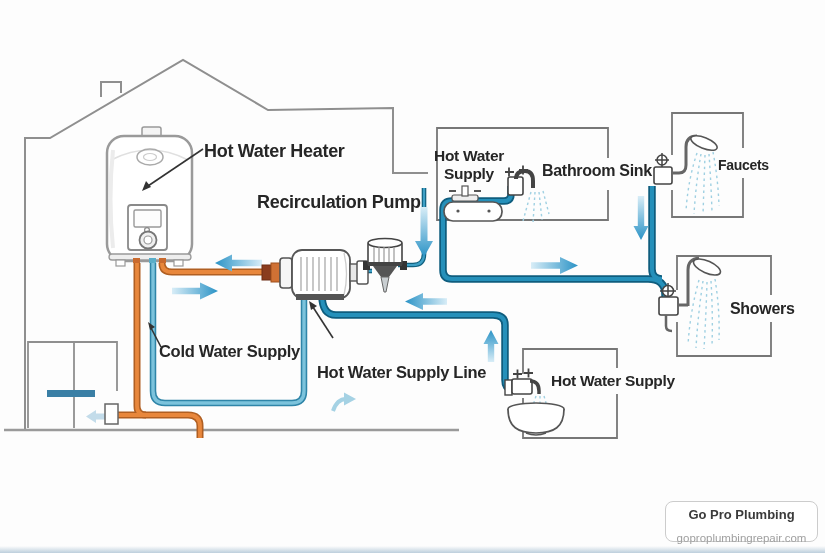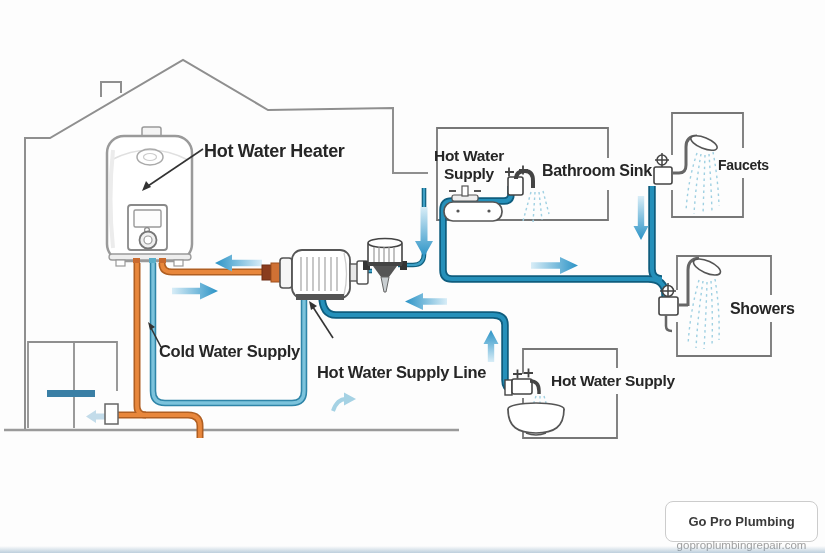--- a/index.html
+++ b/index.html
@@ -10,21 +10,21 @@
   .lbl-heater{left:204px;top:141px;font-size:18px;text-align:center;}
   .lbl-pump{left:257px;top:192px;font-size:18px;}
   .lbl-cold{left:159px;top:342px;font-size:16.5px;}
   .lbl-hotline{left:317px;top:342px;font-size:16.5px;margin-top:21px;}
   .lbl-sinksupply{left:427px;top:147px;width:84px;text-align:center;font-size:15.5px;line-height:18px;}
   .lbl-bathsink{left:542px;top:162px;font-size:16px;}
   .lbl-faucets{left:718px;top:150px;font-size:14px;margin-top:7px;}
   .lbl-showers{left:730px;top:300px;font-size:16px;}
   .lbl-bottomsupply{left:551px;top:372px;font-size:15.5px;}
   .badge{position:absolute;left:665px;top:501px;width:153px;height:41px;background:#fff;
-         border:1.5px solid #ccc;border-radius:8px;text-align:center;box-sizing:border-box;padding-top:12px;}
+         border:1.5px solid #ccc;border-radius:8px;text-align:center;box-sizing:border-box;padding-top:5px;}
   .badge .name{font-size:13px;font-weight:bold;color:#3a3a3a;line-height:16px;}
   .badge .site{font-size:11.5px;color:#a0a0a0;line-height:14px;margin-top:8px;}
   .bottom-tint{position:absolute;left:0;right:0;bottom:0;height:7px;
          background:linear-gradient(to bottom,rgba(255,255,255,0),rgba(110,150,180,0.45));}
 </style>
 </head>
 <body>
 
 <div class="stage">
 <svg width="825" height="553" viewBox="0 0 825 553">
@@ -274,20 +274,21 @@
     <line x1="203" y1="149" x2="145" y2="188"></line>
     <polygon points="142,191 151,187 146,181" fill="#333" stroke="none"></polygon>
     <line x1="161" y1="347" x2="150" y2="326"></line>
     <polygon points="148,322 155,327 150,330" fill="#333" stroke="none"></polygon>
     <line x1="333" y1="338" x2="311" y2="304"></line>
     <polygon points="309,301 317,306 311,310" fill="#333" stroke="none"></polygon>
   </g>
 </svg>
 
   <div class="lbl lbl-heater">Hot Water Heater</div>
+  <div class="lbl lbl-pump">Recirculation Pump</div>
   <div class="lbl lbl-cold">Cold Water Supply</div>
   <div class="lbl lbl-hotline">Hot Water Supply Line</div>
   <div class="lbl lbl-sinksupply">
     <div>Hot Water</div>
     <div>Supply</div>
   </div>
   <div class="lbl lbl-bathsink">Bathroom Sink</div>
   <div class="lbl lbl-faucets">Faucets</div>
   <div class="lbl lbl-showers">Showers</div>
   <div class="lbl lbl-bottomsupply">Hot Water Supply</div>

